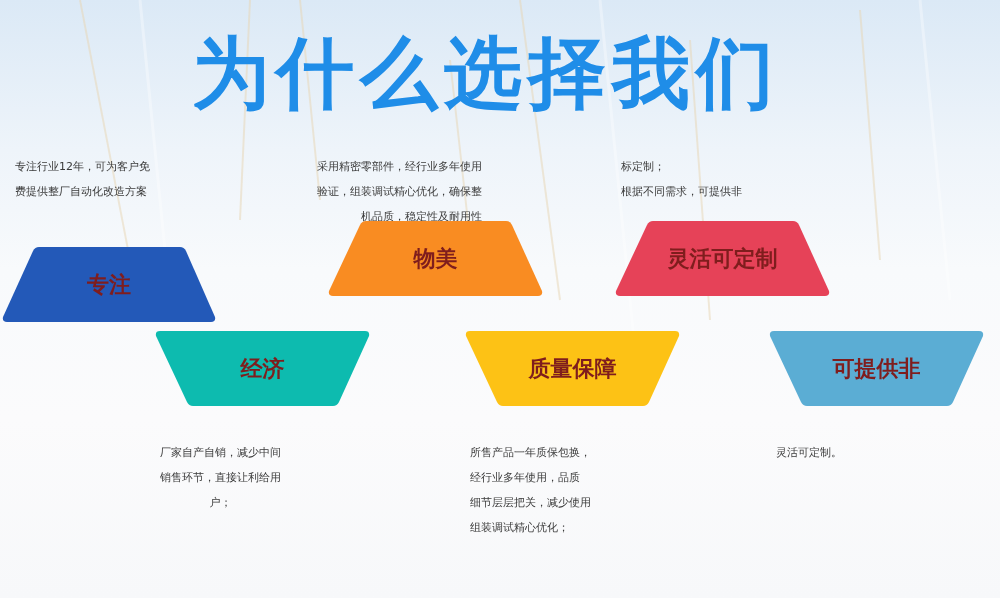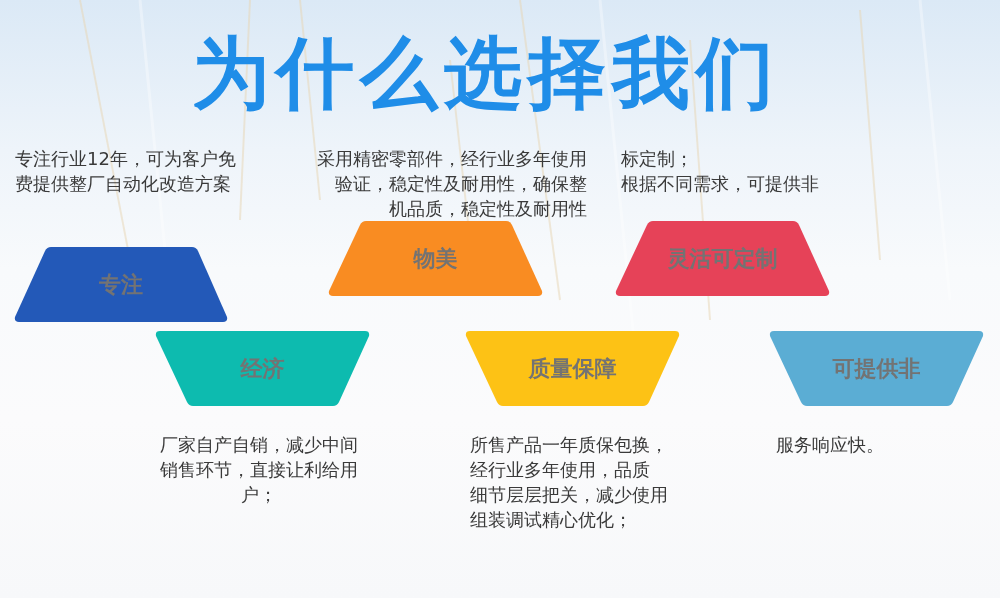--- a/index.html
+++ b/index.html
@@ -8,26 +8,26 @@
     font-family: "DejaVu Sans", "Liberation Sans", sans-serif;
     background: linear-gradient(180deg, #dbe9f6 0%, #eef4fa 25%, #f8fafc 45%, #fbfbfc 70%, #f7f8fa 100%);
   }
   .bg-stalks { position: absolute; inset: 0; pointer-events: none; }
   .title {
     position: absolute; left: 0; top: 22px; width: 1000px; text-align: center;
     font-size: 78px; font-weight: bold; color: #1f8de8; letter-spacing: 6px;
     margin-left: -14px;
   }
   .desc {
-    position: absolute; font-size: 18px; line-height: 25px; color: #3a3a3a;
+    position: absolute; font-size: 11px; line-height: 25px; color: #3a3a3a; margin-top: 8px;
   }
   .shape {
     position: absolute; height: 75px;
     display: flex; align-items: center; justify-content: center;
-    color: #737373; font-size: 22px; font-weight: bold;
+    color: #7f1d1d; font-size: 22px; font-weight: bold;
   }
   .shape svg { position: absolute; inset: 0; }
   .shape span { position: relative; z-index: 1; }
 </style>
 </head>
 <body>
 
 <svg class="bg-stalks" width="1000" height="598">
   <g stroke="#e8d6b4" stroke-width="2" opacity="0.5" fill="none">
     <path d="M80 0 L130 260"></path>
@@ -46,29 +46,29 @@
 </svg>
 
 <div class="title">为什么选择我们</div>
 
 <div class="desc" style="left:15px; top:146px;">
   <div>专注行业12年，可为客户免</div>
   <div>费提供整厂自动化改造方案</div>
 </div>
 <div class="desc" style="left:317px; top:146px;text-align:right;">
   <div>采用精密零部件，经行业多年使用</div>
-  <div>验证，稳定性及耐用性，确保整</div>
+  <div>验证，组装调试精心优化，确保整</div>
   <div>机品质，稳定性及耐用性</div>
 </div>
 <div class="desc" style="left:621px; top:146px;">
   <div>标定制；</div>
   <div>根据不同需求，可提供非</div>
 </div>
 
-<div class="shape" style="left:14px; top:247px; width:214px;text-align:right;">
+<div class="shape" style="left:2px; top:247px; width:214px;text-align:right;">
   <svg width="214" height="75" viewBox="0 0 214 75">
     <path d="M37 0 L178 0 Q182 0 184 4 L213 70 Q214 75 209 75 L5 75 Q0 75 1 70 L31 4 Q33 0 37 0 Z" fill="#2359b8"></path>
   </svg>
   <span>专注</span>
 </div>
 
 <div class="shape" style="left:328px; top:221px; width:215px;">
   <svg width="215" height="75" viewBox="0 0 215 75">
     <path d="M38 0 L178 0 Q182 0 184 4 L214 70 Q215 75 210 75 L5 75 Q0 75 1 70 L32 4 Q34 0 38 0 Z" fill="#f98c22"></path>
   </svg>
@@ -108,14 +108,14 @@
   <div>销售环节，直接让利给用</div>
   <div>户；</div>
 </div>
 <div class="desc" style="left:470px; top:432px;">
   <div>所售产品一年质保包换，</div>
   <div>经行业多年使用，品质</div>
   <div>细节层层把关，减少使用</div>
   <div>组装调试精心优化；</div>
 </div>
 <div class="desc" style="left:776px; top:432px;">
-  <div>服务响应快。</div>
+  <div>灵活可定制。</div>
 </div>
 
 </body></html>

